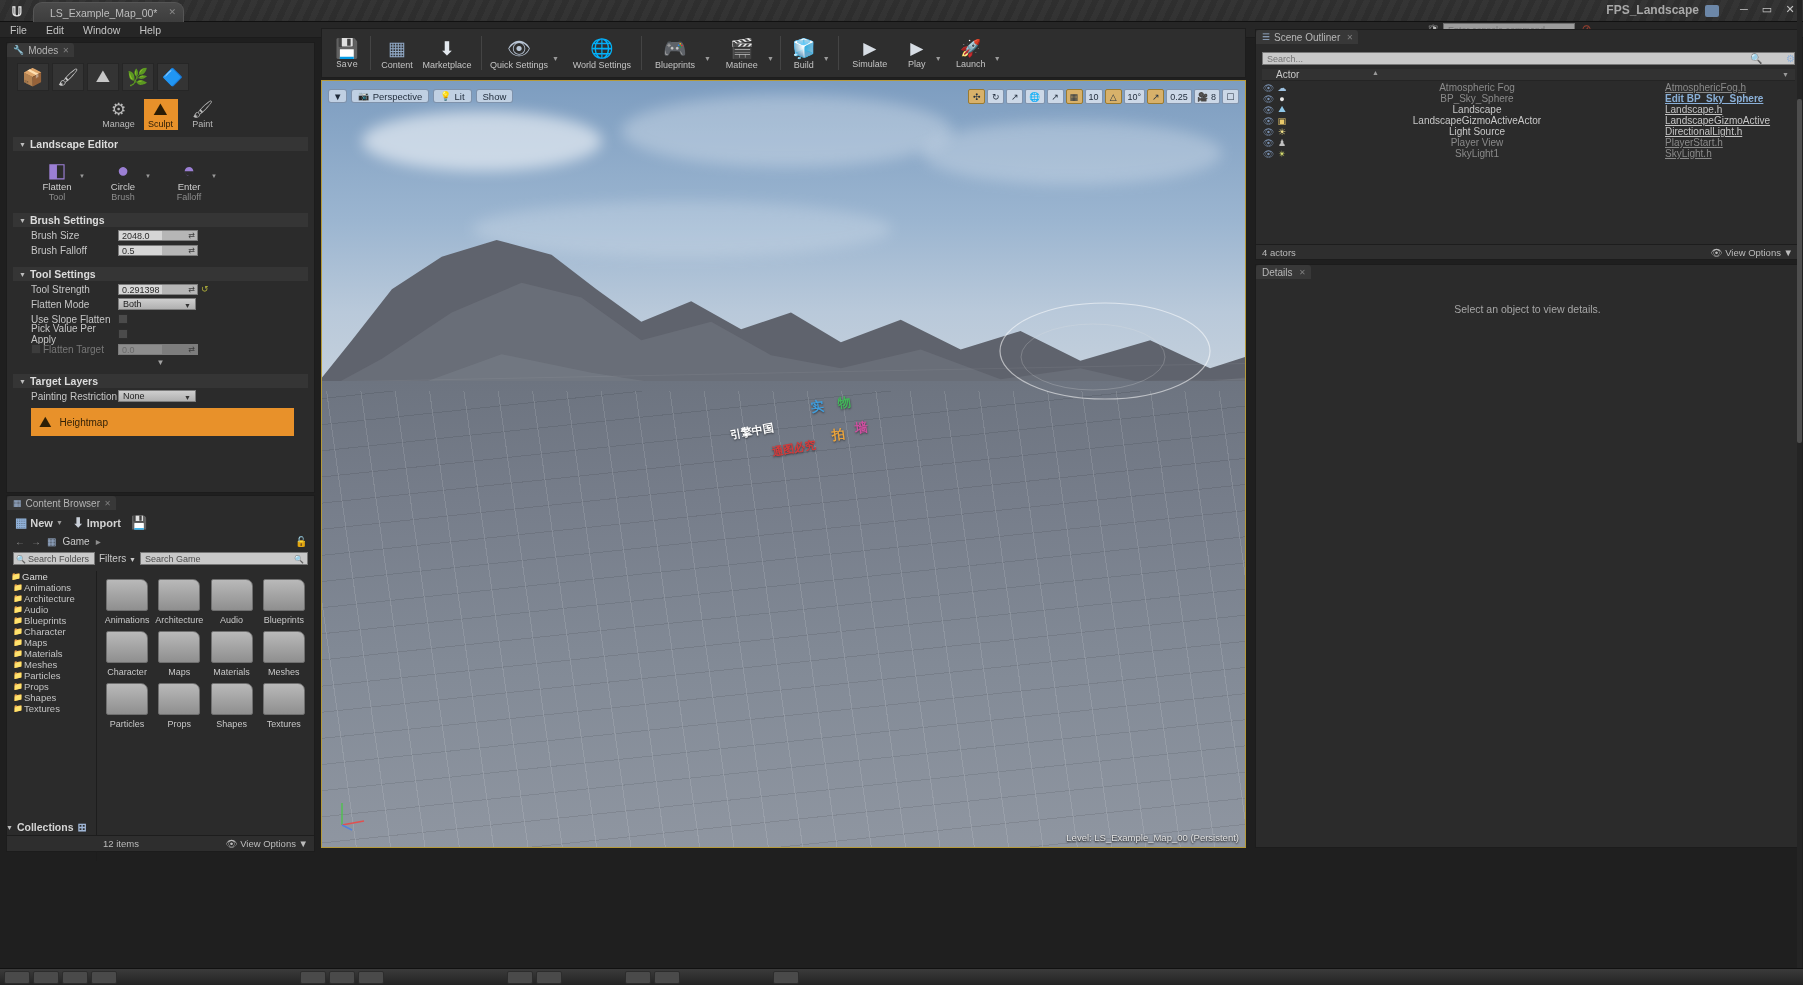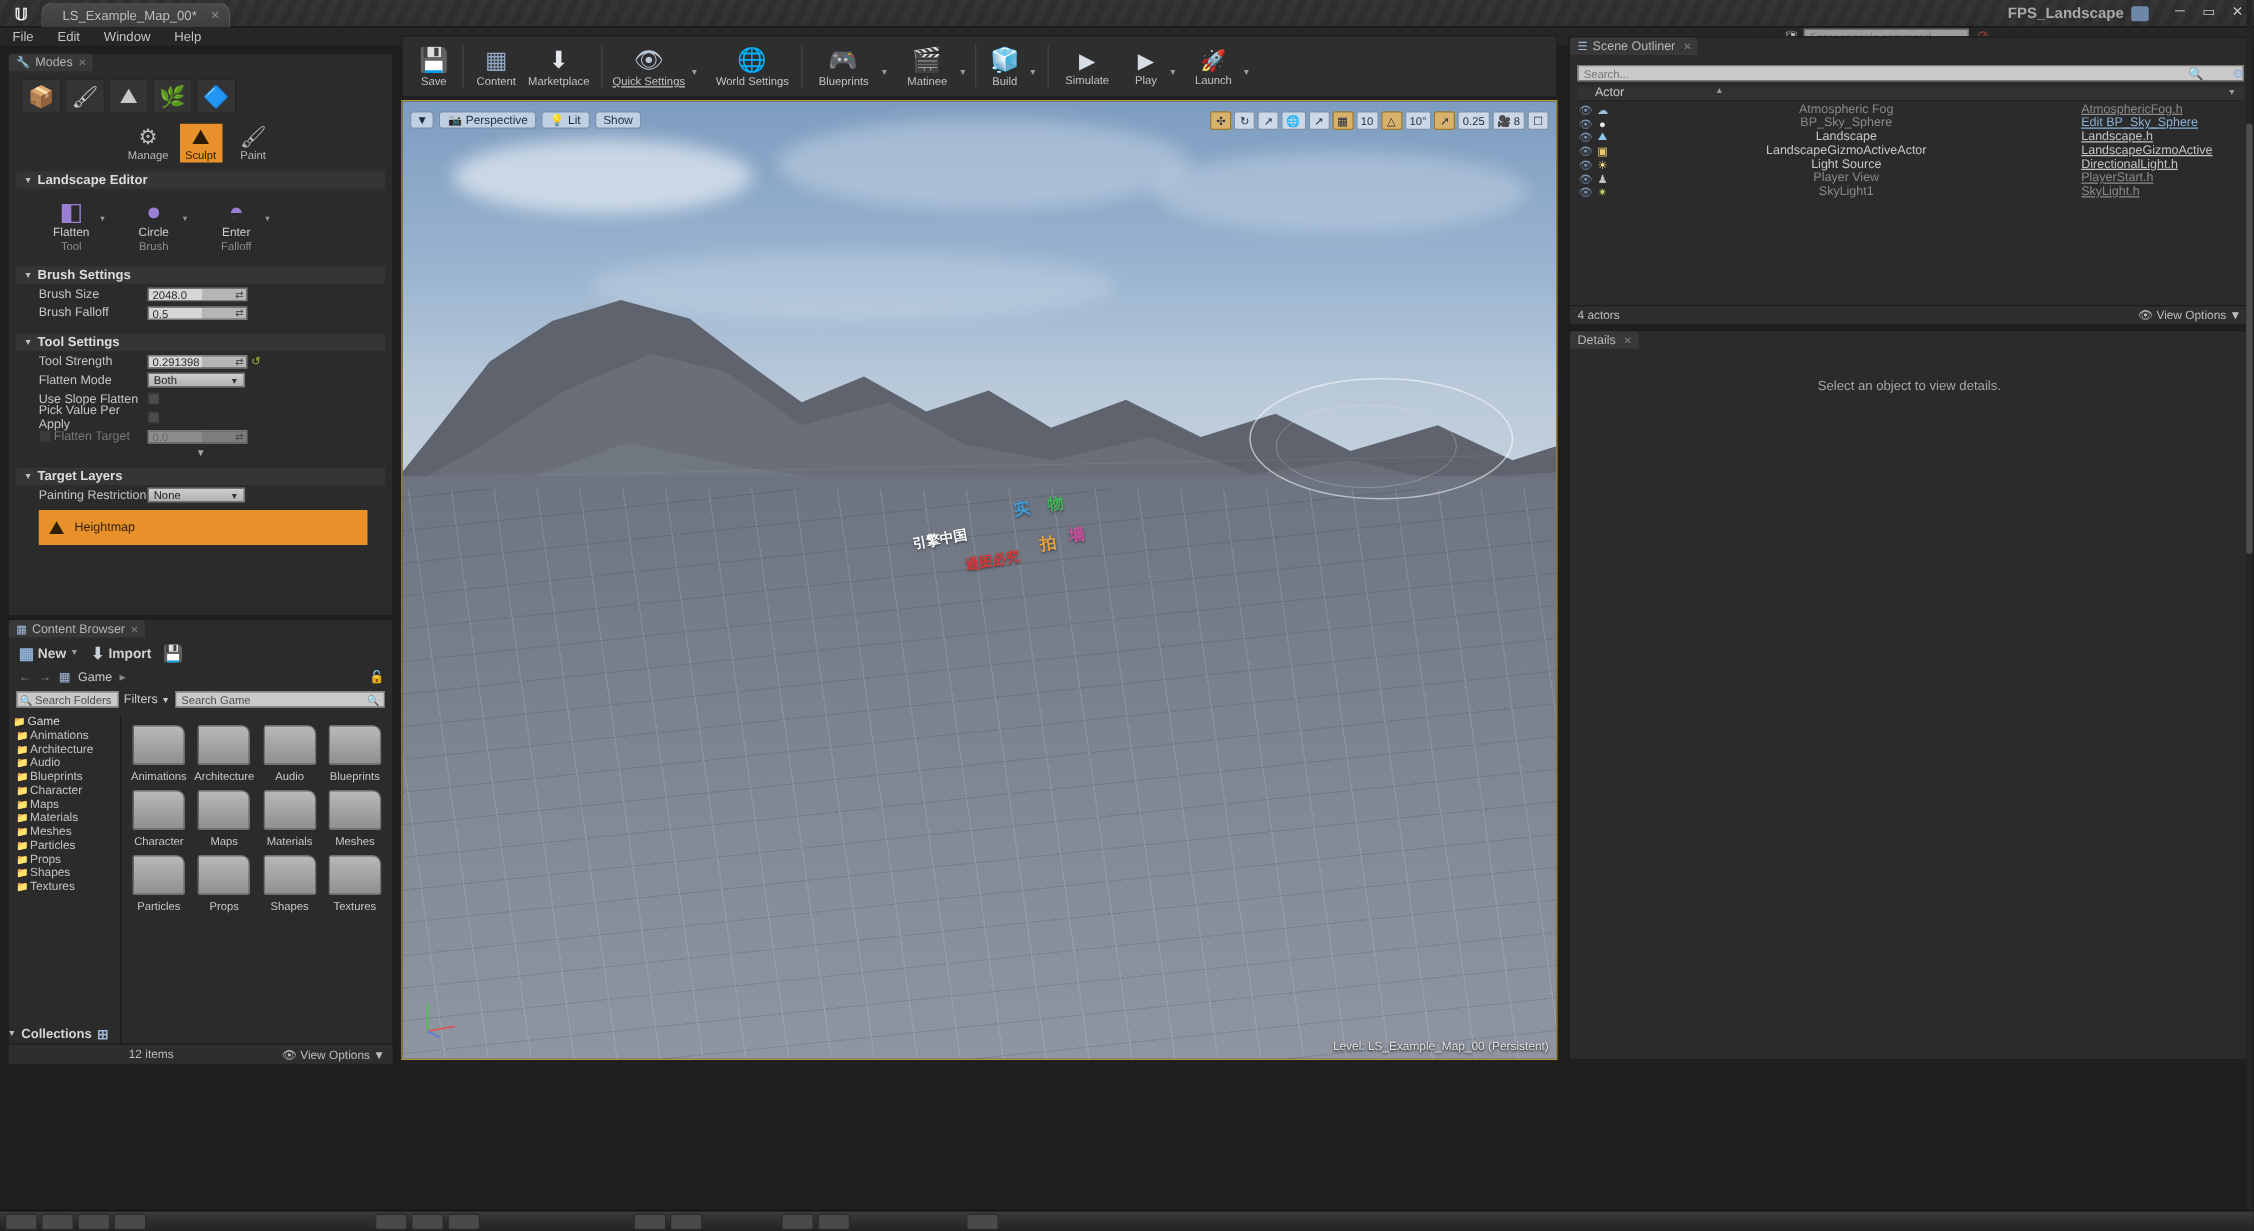--- a/index.html
+++ b/index.html
@@ -198,21 +198,21 @@
   .out-head .sortarr{position:absolute;left:110px;top:0px;font-size:7px;color:#999;}
   .out-head .colarr{position:absolute;right:6px;top:2px;font-size:7px;color:#999;}
   .out-rows{position:absolute;left:6px;top:52px;width:533px;}
   .orow{height:11px;display:flex;align-items:center;font-size:10px;position:relative;}
   .orow .eye{width:13px;text-align:center;color:#7b93b4;font-size:9px;}
   .orow .aic{width:14px;text-align:center;font-size:9px;}
   .orow .anm{flex:1;text-align:center;}
   .orow .src{width:130px;text-decoration:underline;}
   .orow.dim .anm,.orow.dim .src{color:#8a8a8a;}
   .orow .src{color:#c5c5c5;}
-  .orow .src.blue{color:#8ab0d8;}
+  .orow .src.blue{color:#8ab0d8;font-weight:bold;}
   .out-foot{position:absolute;left:0;bottom:0;width:100%;height:15px;background:#2e2e2e;
     border-top:1px solid #1d1d1d;display:flex;align-items:center;
     justify-content:space-between;padding:0 6px;color:#bcbcbc;font-size:9.5px;}
 
   
   .details{position:absolute;left:1255px;top:264px;width:545px;height:584px;
     background:#2b2b2b;border:1px solid #1c1c1c;}
   .det-tab{height:14px;background:#383838;display:inline-flex;align-items:center;
     padding:0 18px 0 6px;color:#b8b8b8;font-size:10px;position:relative;
     border-top-left-radius:3px;border-top-right-radius:3px;}
@@ -397,35 +397,35 @@
     </div>
     <div class="layer-row">
       <span class="lico">⛰</span>
       <span>Heightmap</span>
     </div>
   </div>
 
   <div style="position:absolute;left:321px;top:28px;width:925px;height:50px;background:#2e2e2e;border:1px solid #1d1d1d;display:flex;align-items:center;padding-left:8px;gap:2px;">
     <div style="display:flex;flex-direction:column;align-items:center;width:34px;">
       <span style="font-size:19px;color:#cfd6e0;">💾</span>
-      <span style="font-size:9px;color:#c3c3c3;">Save</span>
+      <span style="font-size:9px;color:#c3c3c3;font-family:Liberation Mono, monospace;">Save</span>
     </div>
     <div style="width:1px;height:34px;background:#444;margin:0 4px;"></div>
     <div style="display:flex;flex-direction:column;align-items:center;width:40px;">
       <span style="font-size:19px;color:#8fa7c4;">▦</span>
       <span style="font-size:9px;color:#c3c3c3;">Content</span>
     </div>
     <div style="display:flex;flex-direction:column;align-items:center;width:56px;">
       <span style="font-size:19px;color:#e3e8ee;">⬇</span>
       <span style="font-size:9px;color:#c3c3c3;">Marketplace</span>
     </div>
     <div style="width:1px;height:34px;background:#444;margin:0 4px;"></div>
     <div style="display:flex;flex-direction:column;align-items:center;width:62px;">
       <span style="font-size:19px;color:#b9c6d6;">👁</span>
-      <span style="font-size:9px;color:#c3c3c3;text-decoration:underline;">Quick Settings</span>
+      <span style="font-size:9px;color:#c3c3c3;">Quick Settings</span>
     </div>
     <span style="font-size:7px;color:#9a9a9a;margin-top:10px;">▼</span>
     <div style="display:flex;flex-direction:column;align-items:center;width:66px;margin-left:8px;">
       <span style="font-size:19px;color:#9bb6d8;">🌐</span>
       <span style="font-size:9px;color:#c3c3c3;">World Settings</span>
     </div>
     <div style="width:1px;height:34px;background:#444;margin:0 4px;"></div>
     <div style="display:flex;flex-direction:column;align-items:center;width:54px;">
       <span style="font-size:19px;color:#cdd6e0;">🎮</span>
       <span style="font-size:9px;color:#c3c3c3;">Blueprints</span>

